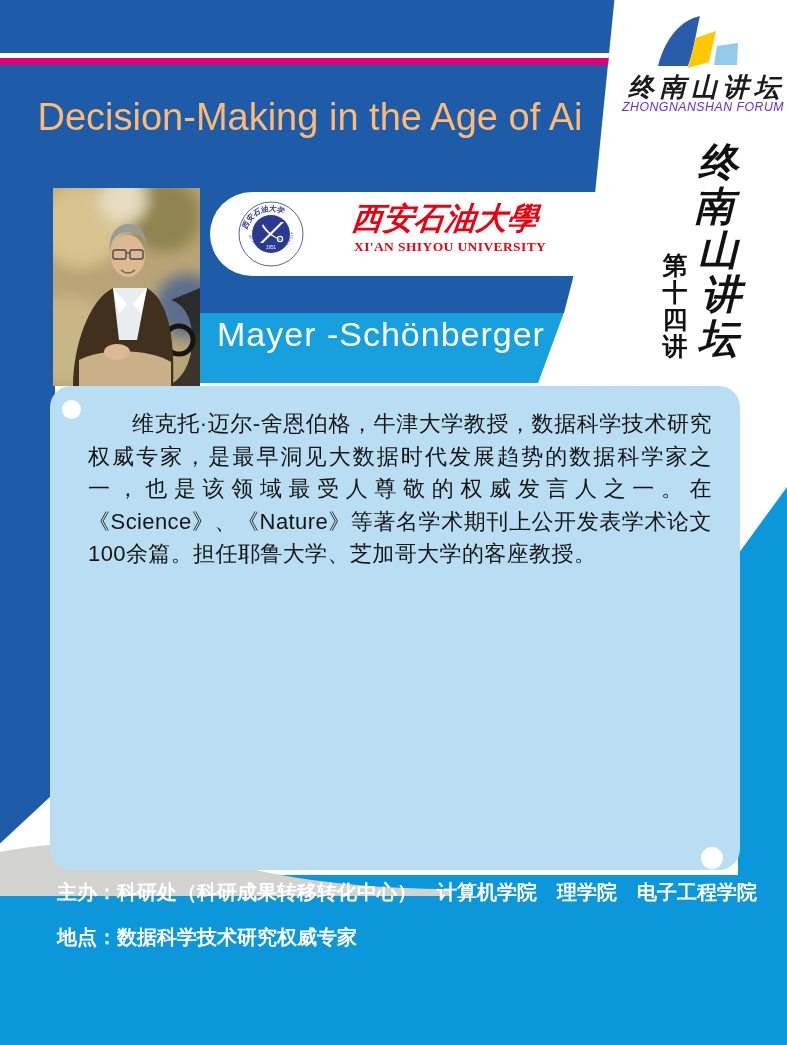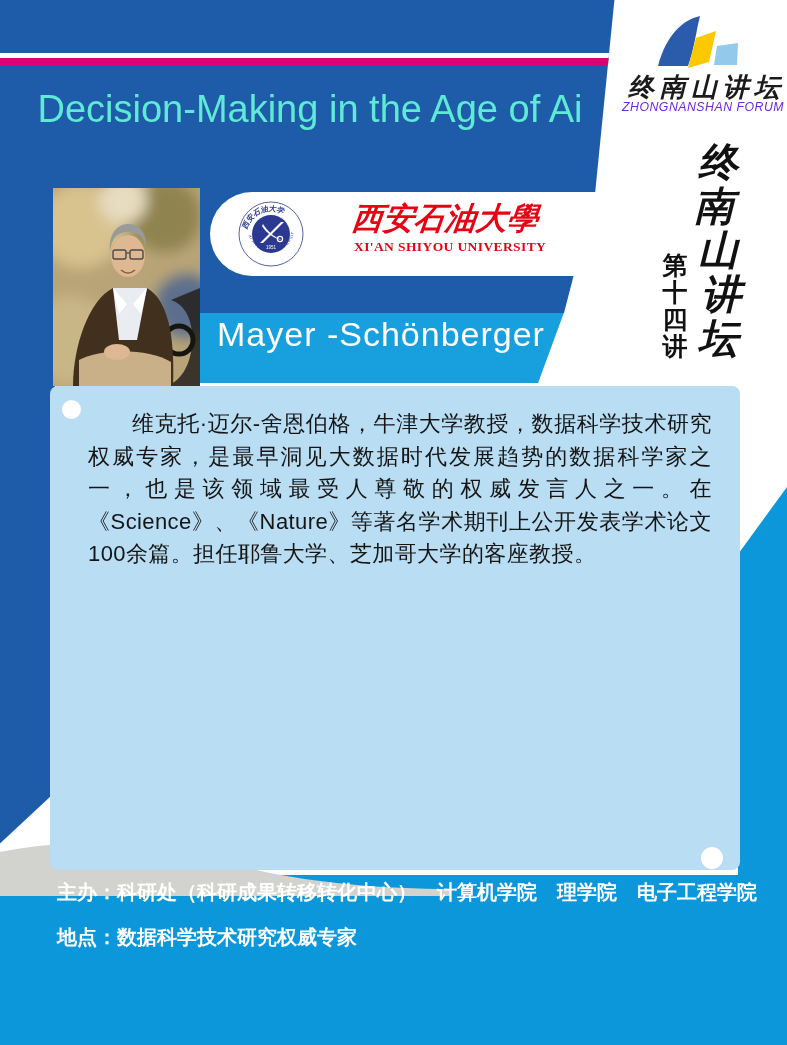--- a/index.html
+++ b/index.html
@@ -15,21 +15,21 @@
   #left-column{left:0;top:0;width:55px;height:852px;background:#1e5ca9;
                clip-path:polygon(0 0,100% 0,100% 93%,0 99%);z-index:3;}
   #mid-strip{left:0;top:192px;width:600px;height:121px;background:#1e5ca9;
              clip-path:polygon(0 0,99.2% 0,94% 100%,0 100%);z-index:3;}
 
   
   #header{left:0;top:0;width:640px;height:192px;background:#1e5ca9;
           clip-path:polygon(0 0,96% 0,93% 100%,0 100%);z-index:4;}
   #stripe-white{left:0;top:53px;width:100%;height:5px;background:#ffffff;}
   #stripe-magenta{left:0;top:58px;width:100%;height:7px;background:#e00076;}
-  #title-en{left:0;top:88px;width:620px;text-align:center;color:#5eead4;
+  #title-en{left:0;top:96px;width:620px;text-align:center;color:#fdba74;
             font-size:38px;font-weight:300;letter-spacing:0px;}
   #title-zh{left:0;top:128px;width:620px;text-align:center;color:#ffffff;
             font-size:36px;font-weight:700;letter-spacing:1px;}
 
   
   #name-band{left:55px;top:313px;width:515px;height:70px;background:#17a0dd;
              clip-path:polygon(0 0,98.8% 0,93.8% 100%,0 100%);z-index:5;color:#fff;}
   #name-en{left:162px;top:2px;font-size:34px;font-weight:400;letter-spacing:1px;}
   #name-zh{left:162px;top:42px;font-size:20px;letter-spacing:2px;}
 
@@ -41,21 +41,21 @@
               font-style:italic;transform:skewX(-6deg);font-family:"Liberation Serif",serif;
               white-space:nowrap;}
   #uni-en{left:144px;top:47px;color:#e60314;font-size:13.5px;font-weight:700;
           letter-spacing:0.4px;font-family:"Liberation Serif",serif;white-space:nowrap;}
 
   
   #photo{left:53px;top:188px;width:147px;height:198px;z-index:7;overflow:hidden;}
 
   
   #panel{left:50px;top:386px;width:690px;height:484px;background:#b9ddf3;
-         border-radius:8px;z-index:8;}
+         border-radius:21px;z-index:8;}
   .deco-dot{position:absolute;background:#ffffff;border-radius:50%;}
   #dot-tl{left:12px;top:14px;width:19px;height:19px;}
   #dot-br{left:651px;top:461px;width:22px;height:22px;}
   #bio{position:absolute;left:38px;right:28px;top:22px;color:#151515;}
   #bio p{margin:0;font-size:22px;line-height:32.5px;text-indent:2em;
          letter-spacing:0.4px;text-align:justify;}
 
   
   #info{left:57px;top:880px;width:700px;z-index:9;color:#ffffff;}
   .info-line{font-size:20px;font-weight:700;line-height:24px;margin-bottom:21px;

